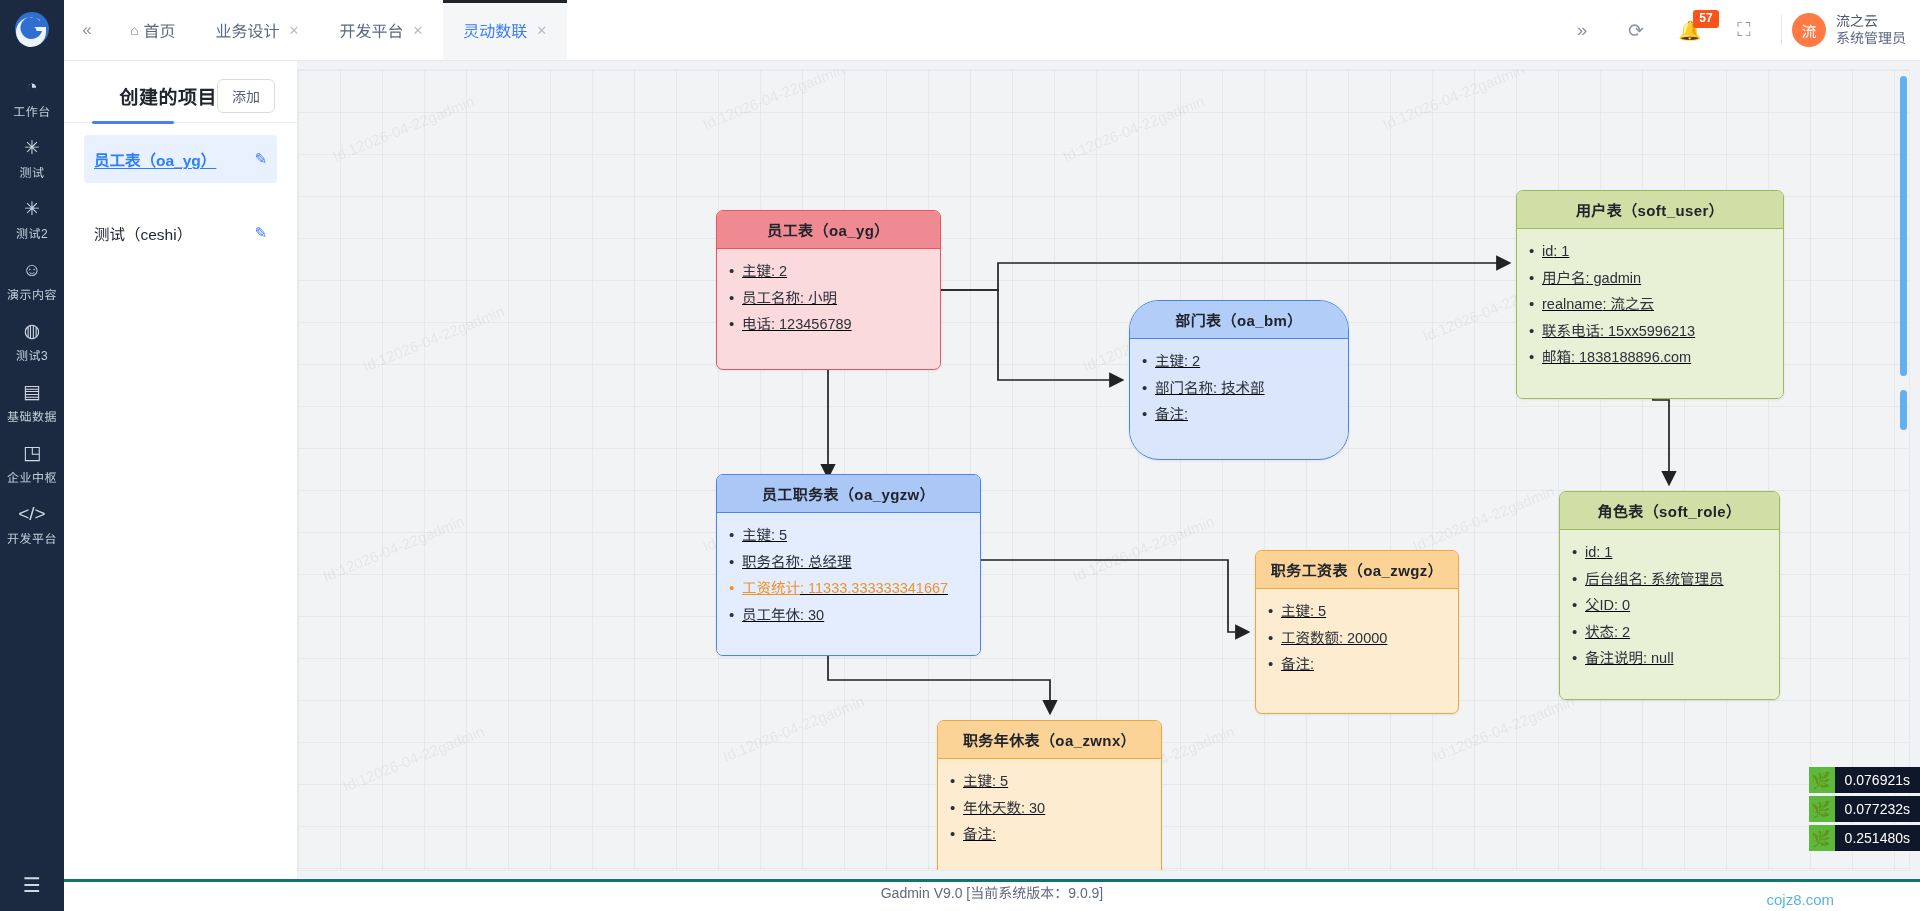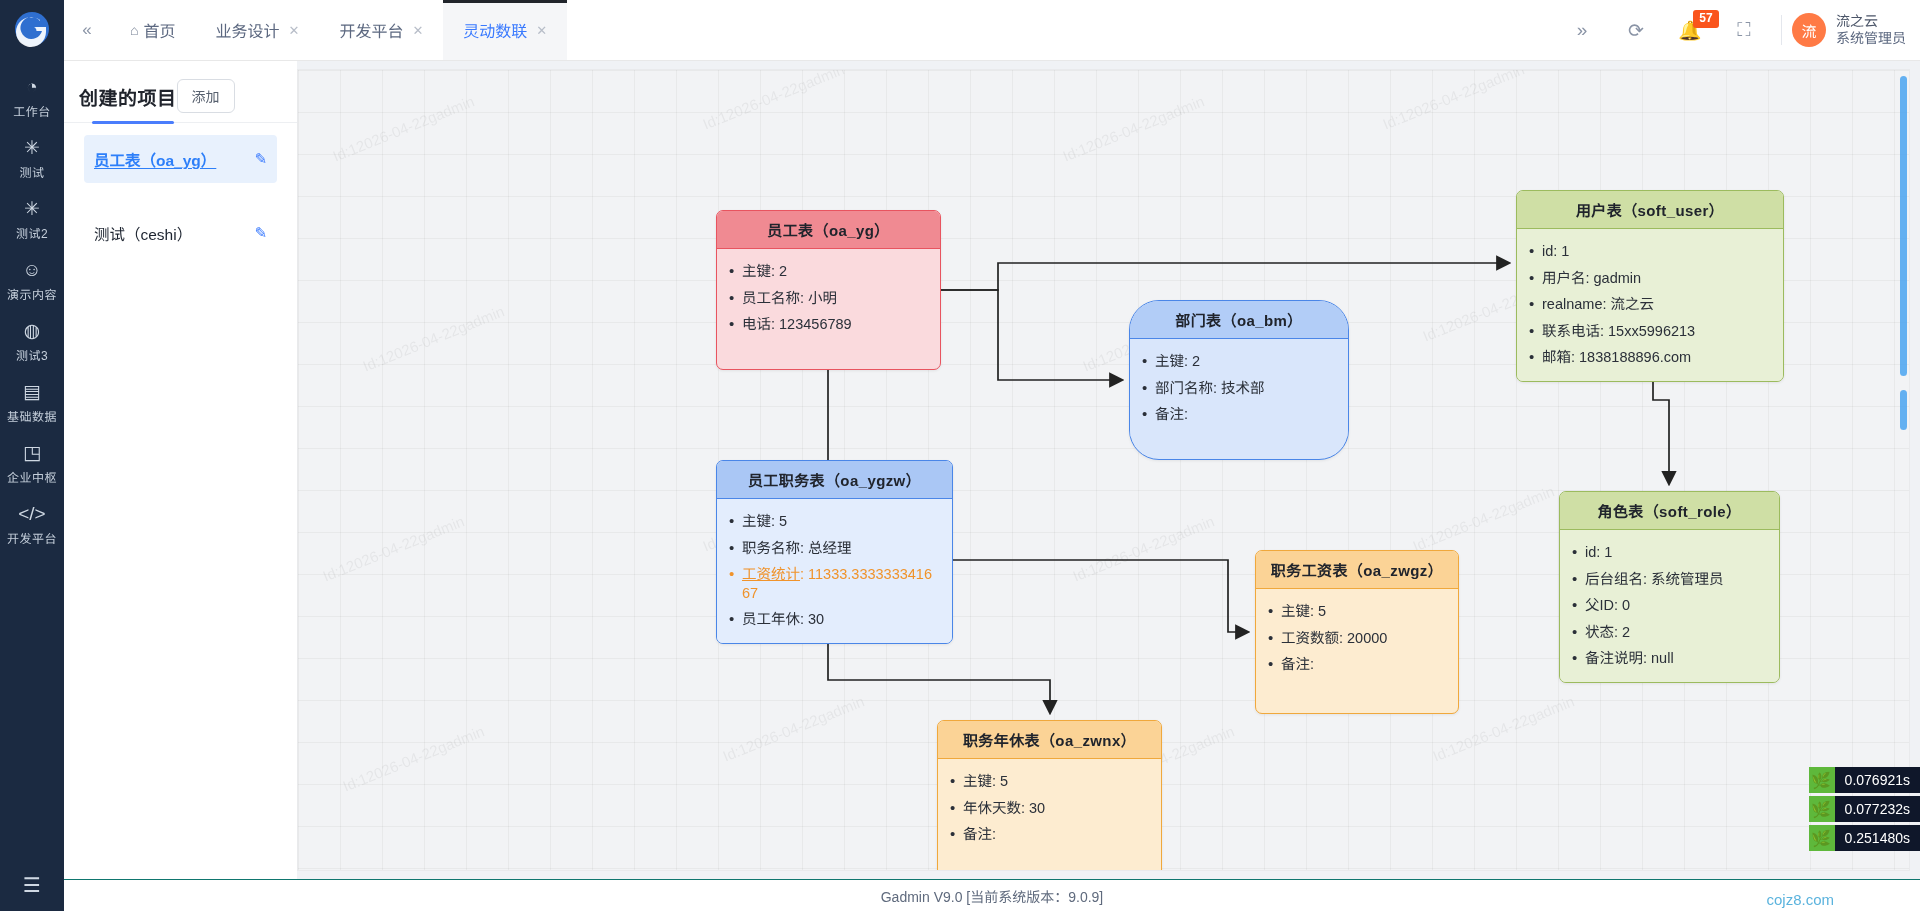--- a/index.html
+++ b/index.html
@@ -84,22 +84,23 @@
 
   
   .body-area { flex: 1 1 auto; display: flex; position: relative; min-height: 0; background: #f0f2f5; }
 
   
   .proj-panel {
     width: 233px; background: #fff; flex: 0 0 233px; padding: 18px 0 0 0;
     position: relative; z-index: 3;
   }
   .proj-head {
-    display: flex; align-items: center; justify-content: flex-start;
-    padding: 0 22px 0 15px;
+    display: flex; align-items: center; justify-content: flex-end;
+    padding: 0 22px 0 28px;
+    font-family: Liberation Mono, monospace;
   }
   .proj-title { font-size: 19px; color: #20242c; font-weight: 600; letter-spacing: .5px;}
   .add-btn {
     border: 1px solid #d9dde3; background: #fff; border-radius: 6px;
     padding: 6px 14px; font-size: 14px; color: #58616f; cursor: pointer;
     font-family: inherit;
   }
   .proj-underline {
     margin: 9px 0 0 0; height: 1px; background: #edeff2; position: relative;
   }
@@ -136,21 +137,21 @@
 
   
   .node {
     position: absolute; border-radius: 7px; overflow: hidden;
     border: 1.6px solid #999; box-shadow: 0 1px 3px rgba(0,0,0,.07);
   }
   .node-h {
     text-align: center; font-weight: 700; font-size: 15px; padding: 8px 6px;
     color: #20242c; border-bottom: 1.4px solid rgba(0,0,0,.12); letter-spacing: .4px;
   }
-  .node-b { padding: 9px 12px 10px 12px; }
+  .node-b { padding: 9px 12px 27px 12px; text-decoration: underline; }
   .node-b .fld {
     font-size: 14.5px; color: #2b3039; line-height: 1.28; padding: 4px 0 4px 2px;
     position: relative; padding-left: 13px; word-break: break-all;
   }
   .node-b .fld::before {
     content: "\2022"; position: absolute; left: 0; top: 3px; font-size: 15px; color: #2b3039;
   }
   .node-b .fld.hl { color: #f0932b; }
   .node-b .fld.hl::before { color: #f0932b; }
   .node-b .fld.hl .k { text-decoration: underline; }
@@ -190,22 +191,22 @@
     width: 26px; height: 26px; background: #5eb83b; display: flex; align-items: center;
     justify-content: center; color: #fff; font-size: 16px; flex: 0 0 26px;
   }
   .perf-val {
     background: #0f172a; color: #fff; font-size: 14px; padding: 3px 10px 4px 10px;
     display: flex; align-items: center; font-family: "Liberation Sans", sans-serif;
   }
 
   
   .footer {
-    height: 32px; flex: 0 0 32px; background: #fff; border-top: 1px solid #0f766e;
-    display: flex; align-items: center; justify-content: center;
+    height: 32px; flex: 0 0 32px; background: #fff; border-top: 3px solid #0f766e;
+    display: flex; align-items: flex-start; justify-content: center;
     font-size: 14px; color: #5f6a7d; position: relative;
   }
   .footer .site-wm {
     position: absolute; right: 86px; bottom: 3px; color: #3ea6d8; font-size: 15px; opacity: .85;
   }
 </style>
 </head>
 <body>
 
 <div id="app">
@@ -374,21 +375,21 @@
               <div class="node n-green" style="left: 1218px; top: 120px; width: 268px; min-height: 165px;">
                 <div class="node-h">用户表（soft_user）</div>
                 <div class="node-b">
                   <div class="fld"><span class="k">id</span><span>: 1</span></div>
                   <div class="fld"><span class="k">用户名</span><span>: gadmin</span></div>
                   <div class="fld"><span class="k">realname</span><span>: 流之云</span></div>
                   <div class="fld"><span class="k">联系电话</span><span>: 15xx5996213</span></div>
                   <div class="fld"><span class="k">邮箱</span><span>: 1838188896.com</span></div>
                 </div>
               </div>
-              <div class="node n-blue2" style="left: 418px; top: 390px; width: 237px; min-height: 160px;">
+              <div class="node n-blue2" style="left: 418px; top: 404px; width: 265px; min-height: 160px;">
                 <div class="node-h">员工职务表（oa_ygzw）</div>
                 <div class="node-b">
                   <div class="fld"><span class="k">主键</span><span>: 5</span></div>
                   <div class="fld"><span class="k">职务名称</span><span>: 总经理</span></div>
                   <div class="fld hl"><span class="k">工资统计</span><span>: 11333.333333341667</span></div>
                   <div class="fld"><span class="k">员工年休</span><span>: 30</span></div>
                 </div>
               </div>
               <div class="node n-green" style="left: 1261px; top: 421px; width: 221px; min-height: 165px;">
                 <div class="node-h">角色表（soft_role）</div>

